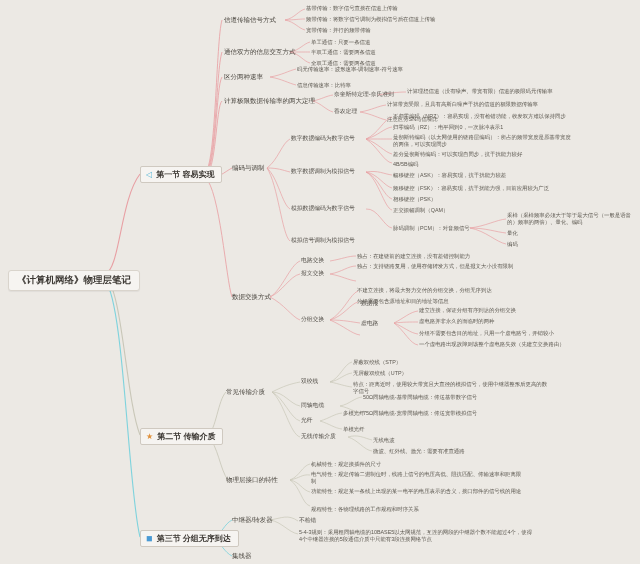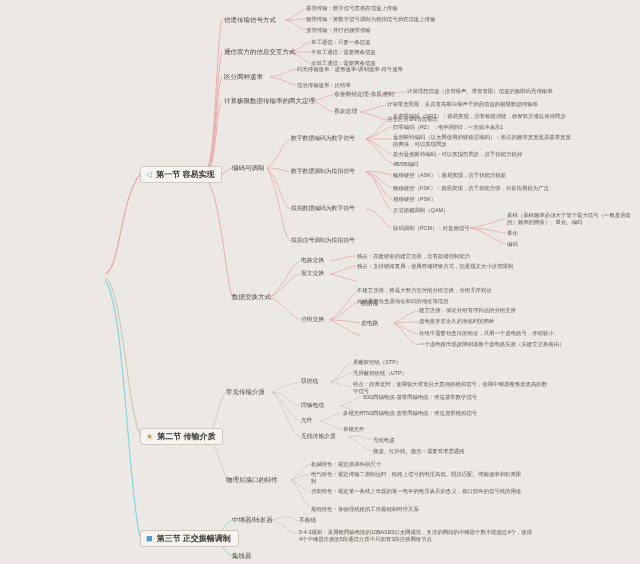--- a/index.html
+++ b/index.html
@@ -151,32 +151,33 @@
     <path d="M290 480 C 300 478, 302 474, 310 475" stroke="#c9c7b8" stroke-width=".7" fill="none"></path>
     <path d="M290 480 C 300 482, 302 490, 310 492" stroke="#c9c7b8" stroke-width=".7" fill="none"></path>
     <path d="M290 480 C 300 486, 302 504, 310 506" stroke="#c9c7b8" stroke-width=".7" fill="none"></path>
 
     <path d="M214 537 C 222 534, 224 524, 232 520" stroke="#7fd3dd" stroke-width=".85" fill="none"></path>
     <path d="M214 539 C 222 544, 224 552, 232 556" stroke="#7fd3dd" stroke-width=".85" fill="none"></path>
     <path d="M270 520 C 282 518, 288 514, 298 521" stroke="#c9c7b8" stroke-width=".7" fill="none"></path>
     <path d="M270 520 C 282 522, 288 532, 298 534" stroke="#c9c7b8" stroke-width=".7" fill="none"></path>
   </svg>
 
+  <div class="node root">《计算机网络》物理层笔记</div>
 
   <div class="node sec sec-1">
     <span class="gl">◁</span>
     <span>第一节 容易实现</span>
   </div>
   <div class="node sec sec-2">
     <span class="gl">★</span>
     <span>第二节 传输介质</span>
   </div>
   <div class="node sec sec-3">
     <span class="gl">◼</span>
-    <span>第三节 正交振幅调制</span>
+    <span>第三节 分组无序到达</span>
   </div>
 
   <div class="node l2" style="left:224px;top:16px;">信道传输信号方式</div>
   <div class="node l2" style="left:224px;top:48px;">通信双方的信息交互方式</div>
   <div class="node l2" style="left:224px;top:73px;">区分两种速率</div>
   <div class="node l2" style="left:224px;top:97px;">计算极限数据传输率的两大定理</div>
   <div class="node l2" style="left:232px;top:164px;">编码与调制</div>
   <div class="node l2" style="left:232px;top:293px;">数据交换方式</div>
   <div class="node l2" style="left:226px;top:388px;">常见传输介质</div>
   <div class="node l2" style="left:226px;top:476px;">物理层接口的特性</div>

